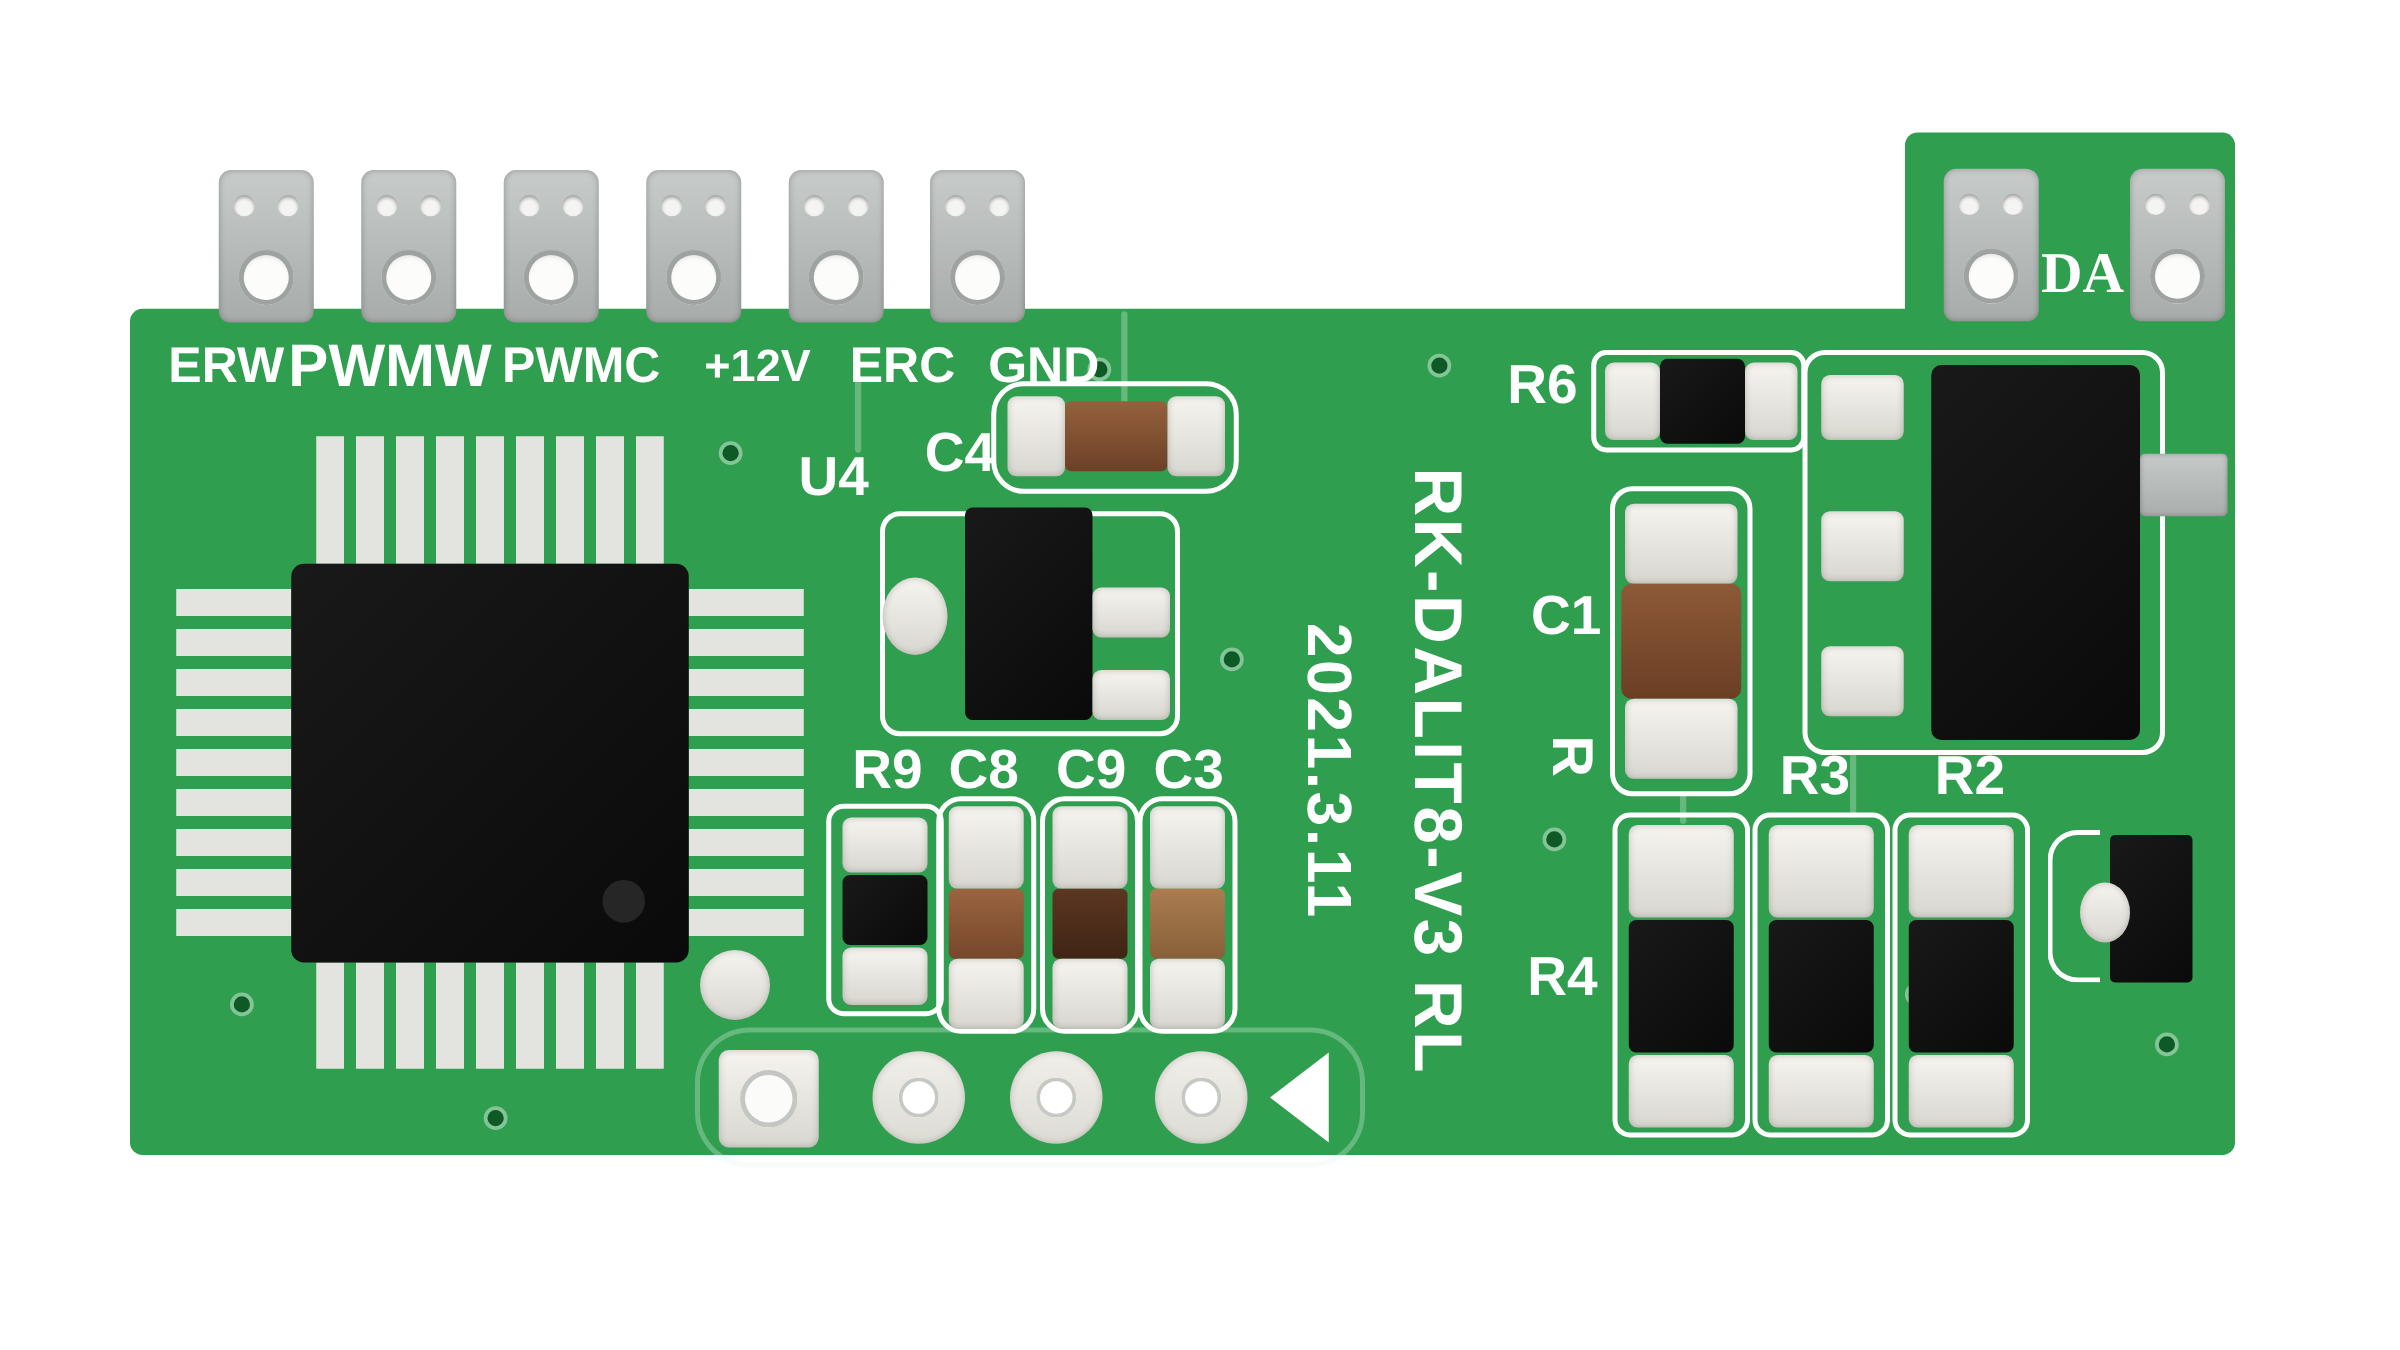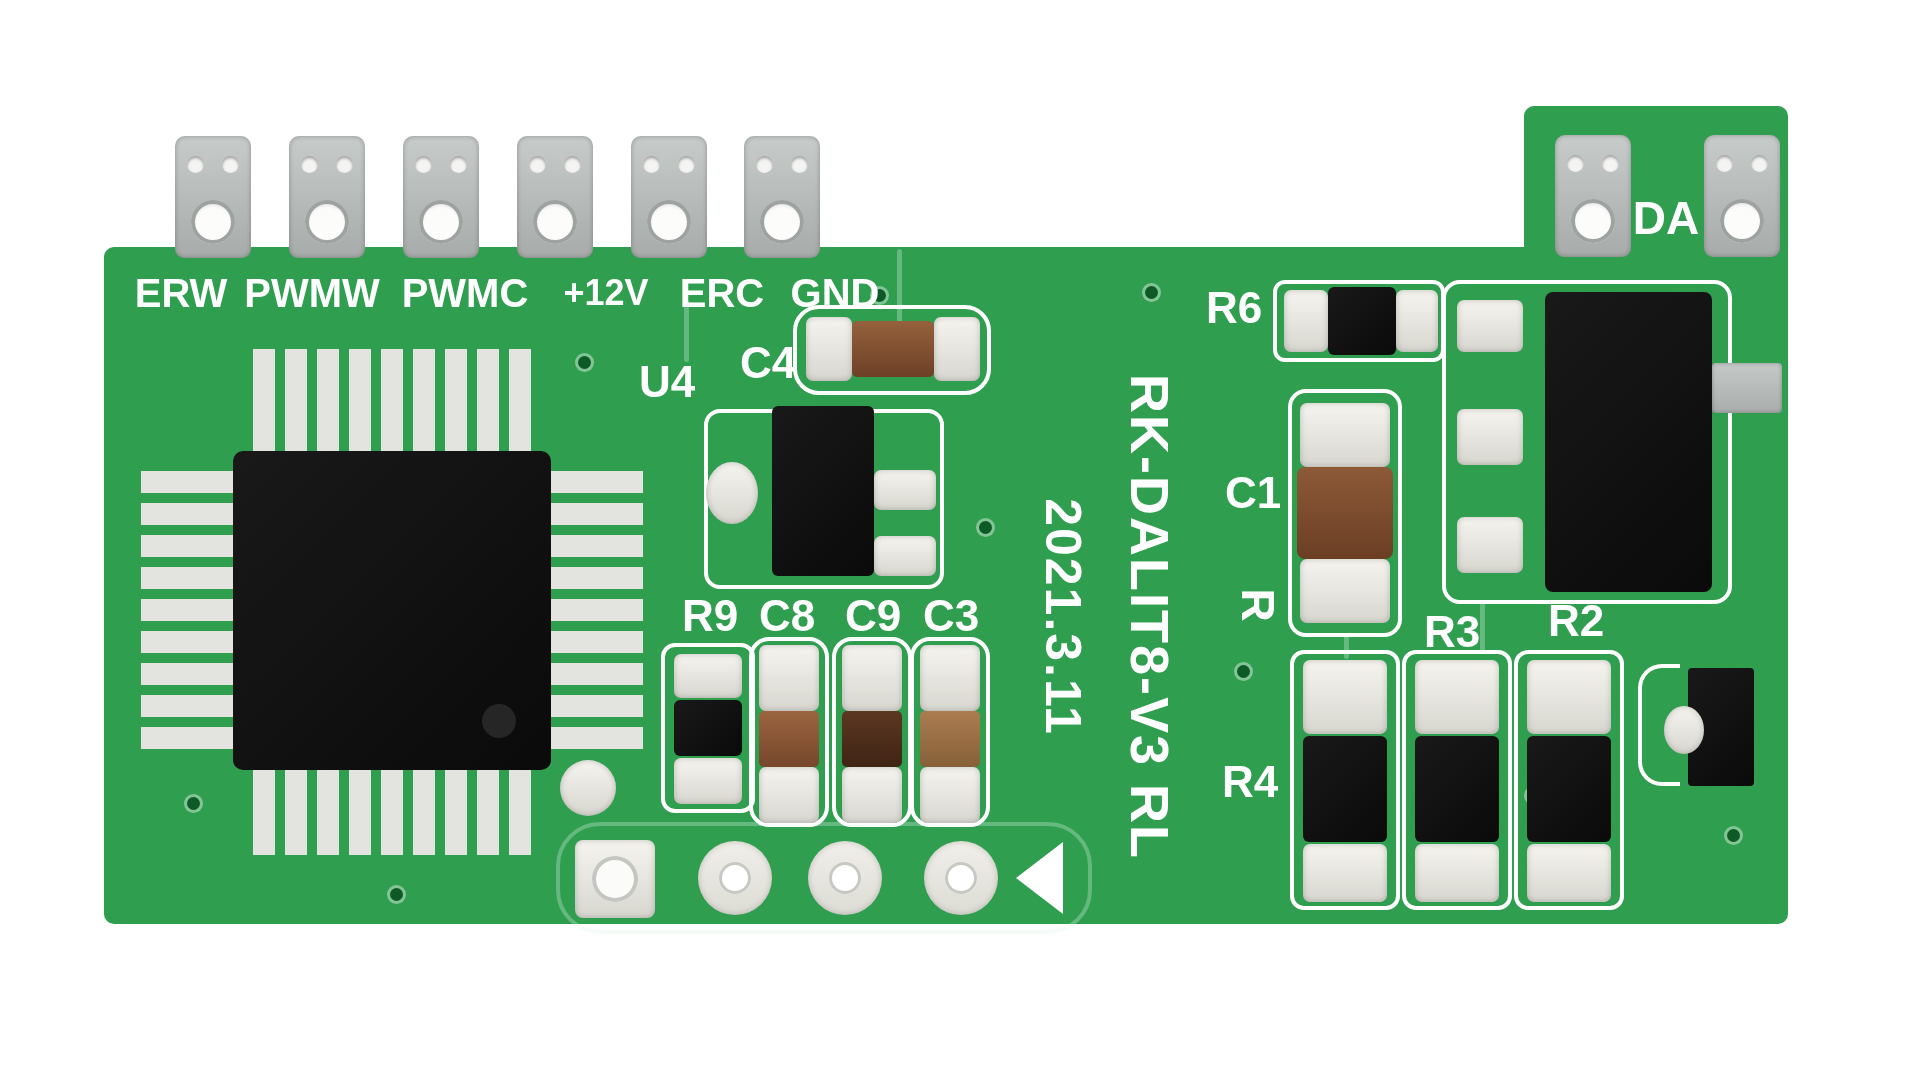--- a/index.html
+++ b/index.html
@@ -98,26 +98,26 @@
     <span class="thole r"></span>
     <span class="bighole"></span>
   </div>
   <div class="terminal" style="left:1704px; top:135px;">
     <span class="thole l"></span>
     <span class="thole r"></span>
     <span class="bighole"></span>
   </div>
 
   <span class="silk-text ctr" style="left:181px; top:293px; font-size:40px;">ERW</span>
-  <span class="silk-text ctr" style="left:312px; top:293px; font-size:40px;">PWMW</span>
+  <span class="silk-text ctr" style="left:312px; top:293px; font-size:48px;">PWMW</span>
   <span class="silk-text ctr" style="left:465px; top:293px; font-size:40px;">PWMC</span>
   <span class="silk-text ctr" style="left:606px; top:293px; font-size:36px;">+12V</span>
   <span class="silk-text ctr" style="left:722px; top:293px; font-size:40px;">ERC</span>
   <span class="silk-text ctr" style="left:835px; top:293px; font-size:40px;">GND</span>
-  <span class="silk-text ctr" style="left:1666px; top:218px; font-size:46px;">DA</span>
+  <span class="silk-text ctr" style="left:1666px; top:218px; font-size:46px;font-family:Liberation Serif, serif;">DA</span>
 
   <div class="pinrow" style="left:253px; top:349px; width:278px; height:102px;
               background:repeating-linear-gradient(90deg,#e3e4df 0 22px,transparent 22px 32px);"></div>
   <div class="pinrow" style="left:253px; top:770px; width:278px; height:85px;
               background:repeating-linear-gradient(90deg,#e3e4df 0 22px,transparent 22px 32px);"></div>
   <div class="pinrow" style="left:141px; top:471px; width:92px; height:278px;
               background:repeating-linear-gradient(180deg,#e3e4df 0 22px,transparent 22px 32px);"></div>
   <div class="pinrow" style="left:551px; top:471px; width:92px; height:278px;
               background:repeating-linear-gradient(180deg,#e3e4df 0 22px,transparent 22px 32px);"></div>
   <div class="blackbody" style="left:233px; top:451px; width:318px; height:319px; border-radius:10px;"></div>
@@ -179,21 +179,21 @@
               background:linear-gradient(180deg,#c5c9c8,#a9adac); border-radius:4px; box-shadow:inset 0 0 4px rgba(0,0,0,.3);"></div>
 
   <span class="silk-text ctr" style="left:1253px; top:493px; font-size:44px;">C1</span>
   <div class="silk-box" style="left:1288px; top:389px; width:114px; height:248px; border-radius:18px;"></div>
   <div class="pad" style="left:1300px; top:403px; width:90px; height:64px;"></div>
   <div class="dielec" style="left:1297px; top:467px; width:96px; height:92px; background:linear-gradient(180deg,#8d5a38,#6b3e24); border-radius:8px;"></div>
   <div class="pad" style="left:1300px; top:559px; width:90px; height:64px;"></div>
 
   <div class="silk-text rot90" style="left:1282px; top:577px; width:56px; height:48px; font-size:46px;">R</div>
 
-  <span class="silk-text ctr" style="left:1452px; top:621px; font-size:44px;margin-top:11px;">R3</span>
+  <span class="silk-text ctr" style="left:1452px; top:621px; font-size:44px;">R3</span>
   <span class="silk-text ctr" style="left:1576px; top:621px; font-size:44px;">R2</span>
   <span class="silk-text ctr" style="left:1250px; top:782px; font-size:44px;">R4</span>
 
   <div class="silk-box" style="left:1290px; top:650px; width:110px; height:260px; border-radius:14px;"></div>
   <div class="pad" style="left:1303px; top:660px; width:84px; height:74px;"></div>
   <div class="blackbody" style="left:1303px; top:736px; width:84px; height:106px;"></div>
   <div class="pad" style="left:1303px; top:844px; width:84px; height:58px;"></div>
 
   <div class="silk-box" style="left:1402px; top:650px; width:110px; height:260px; border-radius:14px;"></div>
   <div class="pad" style="left:1415px; top:660px; width:84px; height:74px;"></div>

